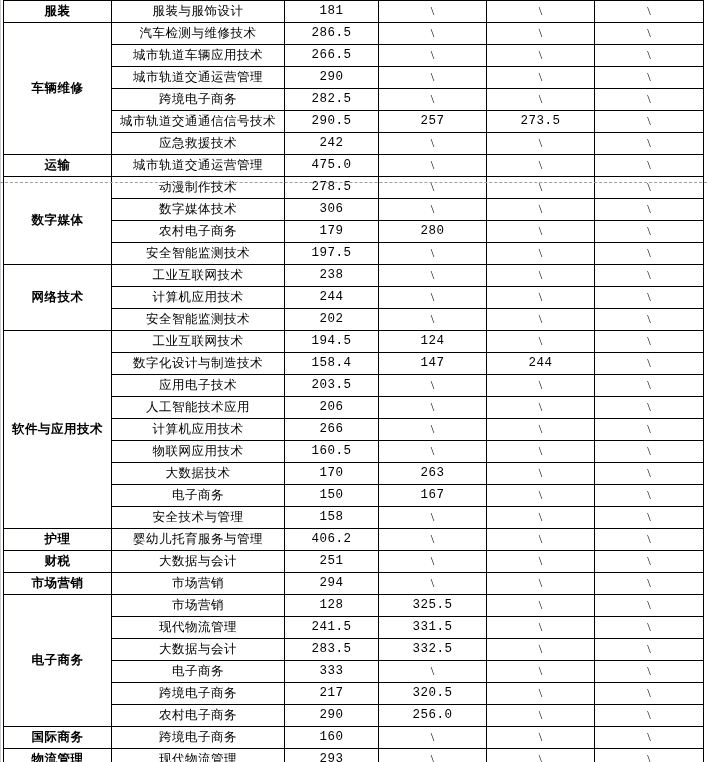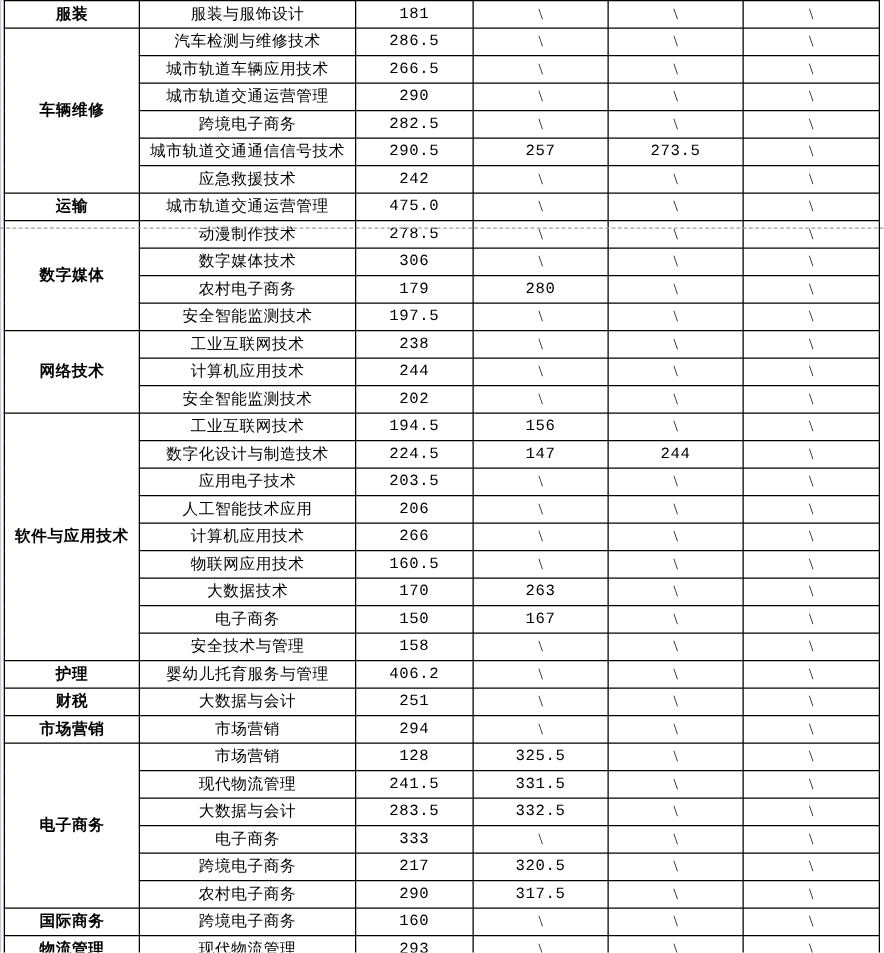--- a/index.html
+++ b/index.html
@@ -220,27 +220,27 @@
           <td class="major">安全智能监测技术</td>
           <td class="num">202</td>
           <td class="slash">\</td>
           <td class="slash">\</td>
           <td class="slash">\</td>
         </tr>
         <tr>
           <td class="cat" rowspan="9">软件与应用技术</td>
           <td class="major">工业互联网技术</td>
           <td class="num">194.5</td>
-          <td class="num">156</td>
+          <td class="num">124</td>
           <td class="slash">\</td>
           <td class="slash">\</td>
         </tr>
         <tr>
           <td class="major">数字化设计与制造技术</td>
-          <td class="num">224.5</td>
+          <td class="num">158.4</td>
           <td class="num">147</td>
           <td class="num">244</td>
           <td class="slash">\</td>
         </tr>
         <tr>
           <td class="major">应用电子技术</td>
           <td class="num">203.5</td>
           <td class="slash">\</td>
           <td class="slash">\</td>
           <td class="slash">\</td>
@@ -343,21 +343,21 @@
         <tr>
           <td class="major">跨境电子商务</td>
           <td class="num">217</td>
           <td class="num">320.5</td>
           <td class="slash">\</td>
           <td class="slash">\</td>
         </tr>
         <tr>
           <td class="major">农村电子商务</td>
           <td class="num">290</td>
-          <td class="num">317.5</td>
+          <td class="num">256.0</td>
           <td class="slash">\</td>
           <td class="slash">\</td>
         </tr>
         <tr>
           <td class="cat">国际商务</td>
           <td class="major">跨境电子商务</td>
           <td class="num">160</td>
           <td class="slash">\</td>
           <td class="slash">\</td>
           <td class="slash">\</td>

